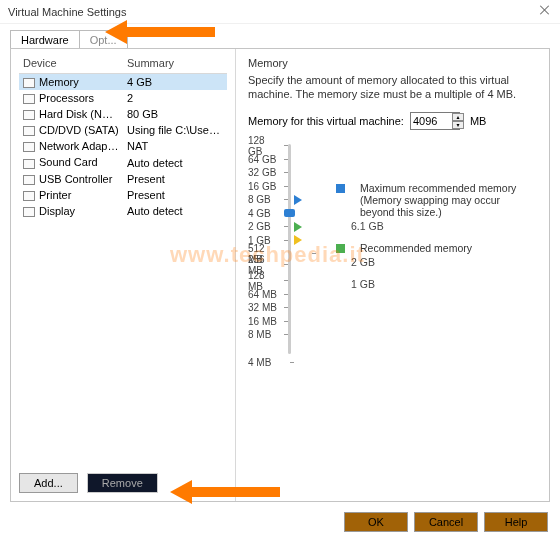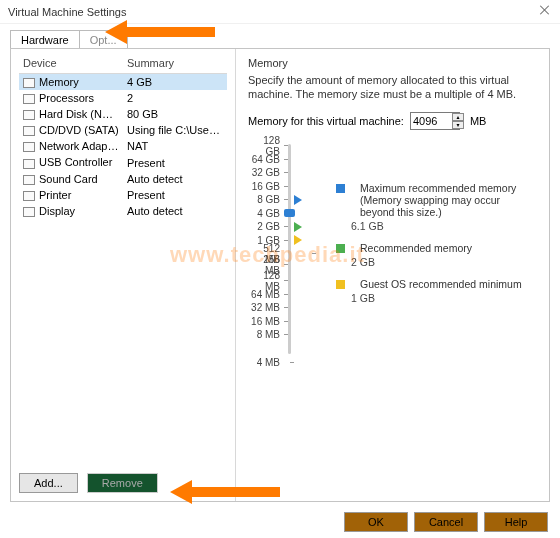--- a/index.html
+++ b/index.html
@@ -17,33 +17,33 @@
 .left-panel { width: 225px; border-right: 1px solid #d8d8d8; padding: 6px 8px 8px; display: flex; flex-direction: column; }
 .right-panel { flex: 1; padding: 8px 12px; }
 .device-table { width: 100%; border-collapse: collapse; }
 .device-table th { text-align: left; font-weight: normal; color: #444; padding: 2px 4px 4px; border-bottom: 1px solid #d8d8d8; }
 .device-table td { padding: 2px 4px; white-space: nowrap; overflow: hidden; text-overflow: ellipsis; max-width: 100px; }
 .device-row { cursor: pointer; }
 .device-row.selected { background: #cce4f7; }
 .dev-icon { display: inline-block; width: 12px; height: 10px; margin-right: 4px; vertical-align: middle; border: 1px solid #888; background: #fafafa; }
 .left-spacer { flex: 1; }
 .add-btn, .remove-btn { height: 20px; font-size: 11px; border: 1px solid #999; background: #e6e6e6; cursor: pointer; padding: 0 14px; margin-right: 6px; }
-.remove-btn[disabled] { color: #aaa; background: #14532d; border-color: #ccc; cursor: default; margin-top: 30px; }
+.remove-btn[disabled] { color: #aaa; background: #0f172a; border-color: #ccc; cursor: default; margin-top: 30px; }
 .btn-row { padding-top: 6px; }
 .group-title { font-size: 11px; color: #333; margin-bottom: 4px; }
 .group-desc { font-size: 11px; color: #333; line-height: 1.3; margin-bottom: 10px; }
 .mem-row { display: flex; align-items: center; gap: 6px; margin-bottom: 10px; }
 .mem-input { width: 50px; height: 18px; border: 1px solid #7a7a7a; text-align: left; padding: 0 14px 0 2px; font-size: 11px; }
 .spinner { display: inline-flex; flex-direction: column; margin-left: -14px; }
 .sp { width: 12px; height: 8px; border: 1px solid #888; background: #eee; font-size: 6px; line-height: 6px; text-align: center; cursor: pointer; }
 .scale-wrap { display: flex; gap: 14px; }
 .scale { position: relative; width: 74px; }
 .track { position: absolute; left: 40px; top: 4px; bottom: 4px; width: 3px; background: #ccc; border-radius: 2px; }
 .tick { position: absolute; display: flex; align-items: center; height: 12px; font-size: 10px; color: #444; }
-.tick .lbl { width: 36px; text-align: right; padding-right: 4px; }
+.tick .lbl { width: 36px; text-align: left; padding-right: 4px; }
 .tick .mark { width: 4px; height: 1px; background: #999; }
 .pointer { position: absolute; width: 0; height: 0; border-top: 5px solid transparent; border-bottom: 5px solid transparent; }
 .pointer.right { border-left: 8px solid; left: 46px; }
 .thumb { position: absolute; left: 36px; width: 11px; height: 8px; background: #2d7fd3; border-radius: 2px; }
 .legend { flex: 1; font-size: 10.5px; color: #333; }
 .legend-row { display: flex; gap: 15px; margin-bottom: 2px; }
 .sq { width: 9px; height: 9px; margin-top: 2px; flex-shrink: 0; }
 .legend-text { flex: 1; }
 .legend-val { padding-left: 15px; color: #444; margin-bottom: 10px; }
 .sq.blue { background: #2d7fd3; }
@@ -92,26 +92,26 @@
           </tr>
           <tr class="device-row">
             <td><span class="dev-icon"></span>CD/DVD (SATA)</td>
             <td>Using file C:\Users\Techpedi...</td>
           </tr>
           <tr class="device-row">
             <td><span class="dev-icon"></span>Network Adapter</td>
             <td>NAT</td>
           </tr>
           <tr class="device-row">
+            <td><span class="dev-icon"></span>Sound Card</td>
+            <td>Auto detect</td>
+          </tr>
+          <tr class="device-row">
             <td><span class="dev-icon"></span>USB Controller</td>
             <td>Present</td>
-          </tr>
-          <tr class="device-row">
-            <td><span class="dev-icon"></span>Sound Card</td>
-            <td>Auto detect</td>
           </tr>
           <tr class="device-row">
             <td><span class="dev-icon"></span>Printer</td>
             <td>Present</td>
           </tr>
           <tr class="device-row">
             <td><span class="dev-icon"></span>Display</td>
             <td>Auto detect</td>
           </tr>
         </tbody>
@@ -213,24 +213,20 @@
         <div class="legend-row">
             <div class="sq blue"></div>
             <div class="legend-text"><span>Maximum recommended memory</span><br><span>(Memory swapping may occur beyond this size.)</span></div>
           </div>
         <div class="legend-val">6.1 GB</div>
         <div class="legend-row">
             <div class="sq green"></div>
             <div class="legend-text">Recommended memory</div>
           </div>
         <div class="legend-val">2 GB</div>
-        <div class="legend-row">
-            <div class="sq yellow"></div>
-            <div class="legend-text">Guest OS recommended minimum</div>
-          </div>
         <div class="legend-val">1 GB</div>
       </div>
     </div>
   </div>
 </div>
 
 <div class="footer">
   <button>OK</button>
   <button>Cancel</button>
   <button>Help</button>

